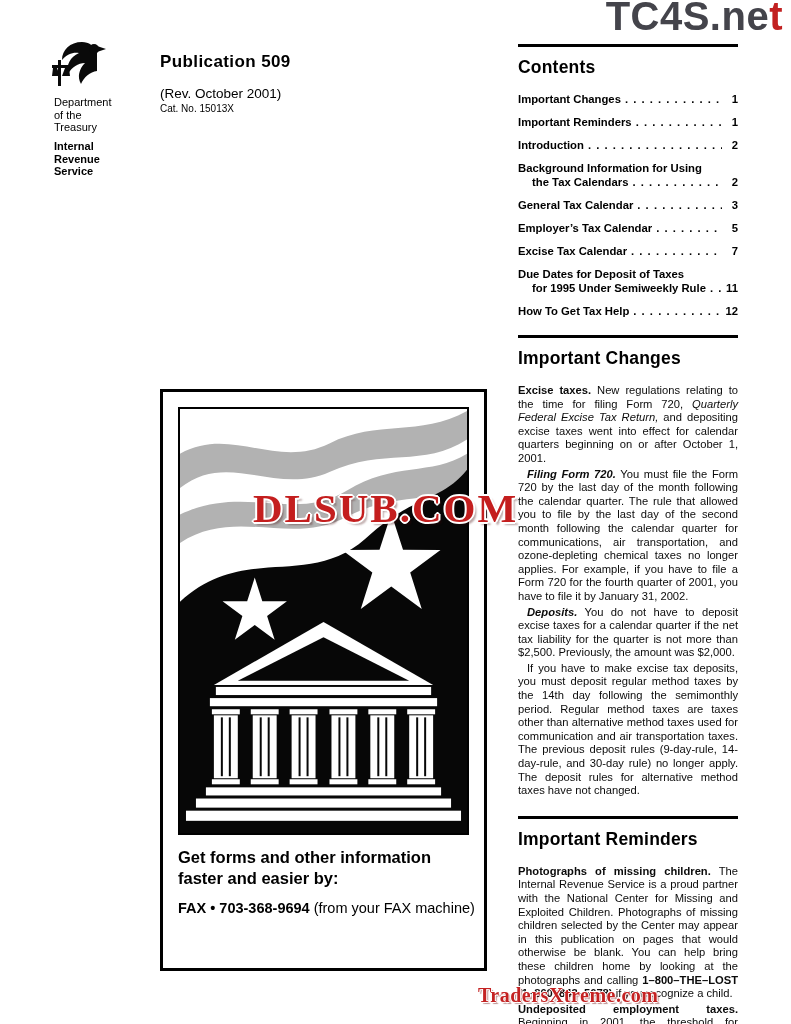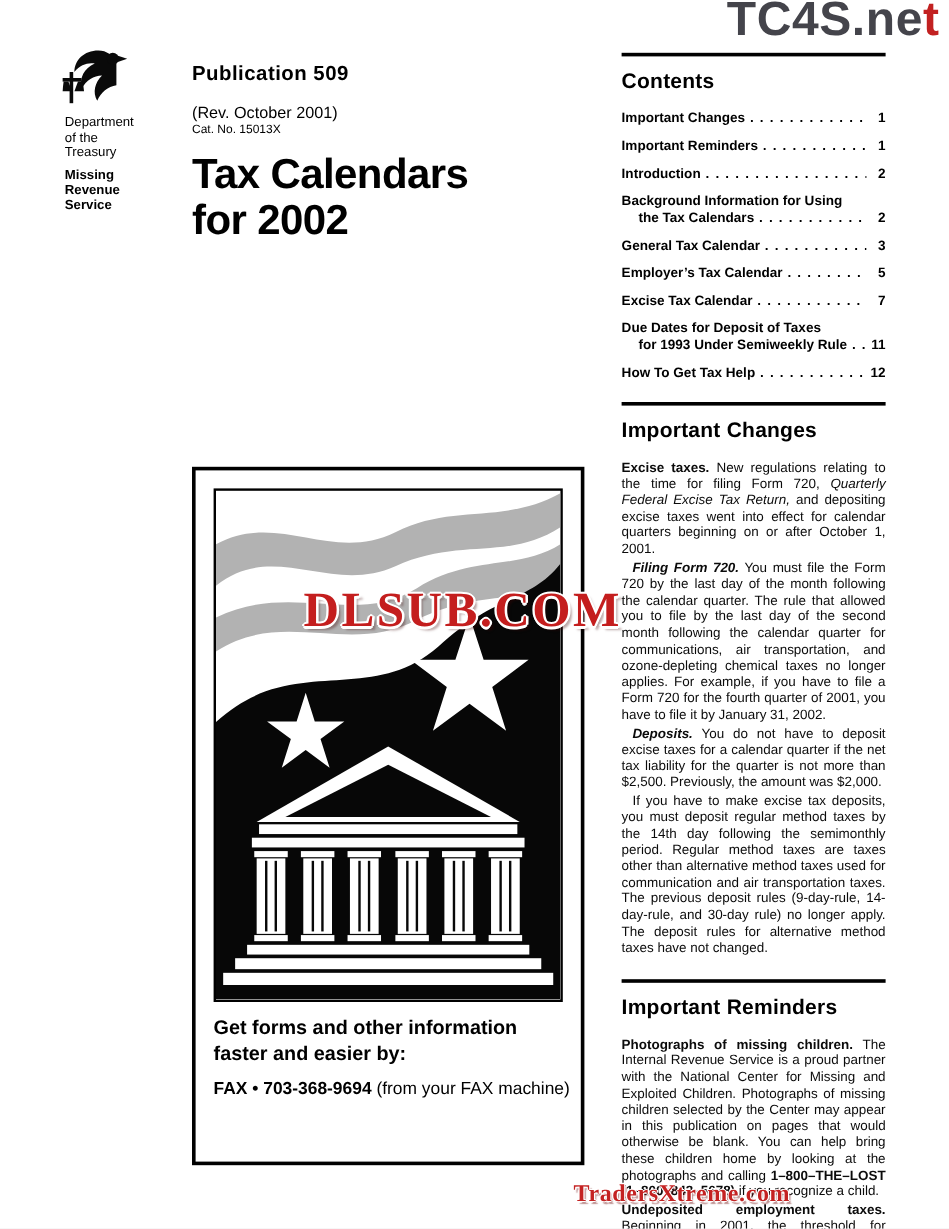--- a/index.html
+++ b/index.html
@@ -85,30 +85,29 @@
       </g>
     </svg>
   </div>
 
   <div class="dept">
     <div>Department</div>
     <div>of the</div>
     <div>Treasury</div>
   </div>
   <div class="irs">
-    <div>Missing</div>
+    <div>Internal</div>
     <div>Revenue</div>
     <div>Service</div>
   </div>
 
   <div class="pub-block">
     <div class="pub-title">Publication 509</div>
     <div class="pub-rev">(Rev. October 2001)</div>
     <div class="pub-cat">Cat. No. 15013X</div>
-    <h1 class="doc-title"><span>Tax Calendars</span><br><span>for 2002</span></h1>
   </div>
 
   <div class="right-col">
     <div class="sec-rule"></div>
     <h2>Contents</h2>
 
     <nav class="toc">
       <div class="toc-row">
         <span class="toc-label">Important Changes</span>
         <span class="leader"></span>
@@ -144,21 +143,21 @@
       </div>
       <div class="toc-row">
         <span class="toc-label">Excise Tax Calendar</span>
         <span class="leader"></span>
         <span class="toc-page">7</span>
       </div>
       <div class="toc-row l1only">
         <span class="toc-label">Due Dates for Deposit of Taxes</span>
       </div>
       <div class="toc-row cont">
-        <span class="toc-label">for 1993 Under Semiweekly Rule</span>
+        <span class="toc-label">for 1995 Under Semiweekly Rule</span>
         <span class="leader"></span>
         <span class="toc-page">11</span>
       </div>
       <div class="toc-row">
         <span class="toc-label">How To Get Tax Help</span>
         <span class="leader"></span>
         <span class="toc-page">12</span>
       </div>
     </nav>
 

